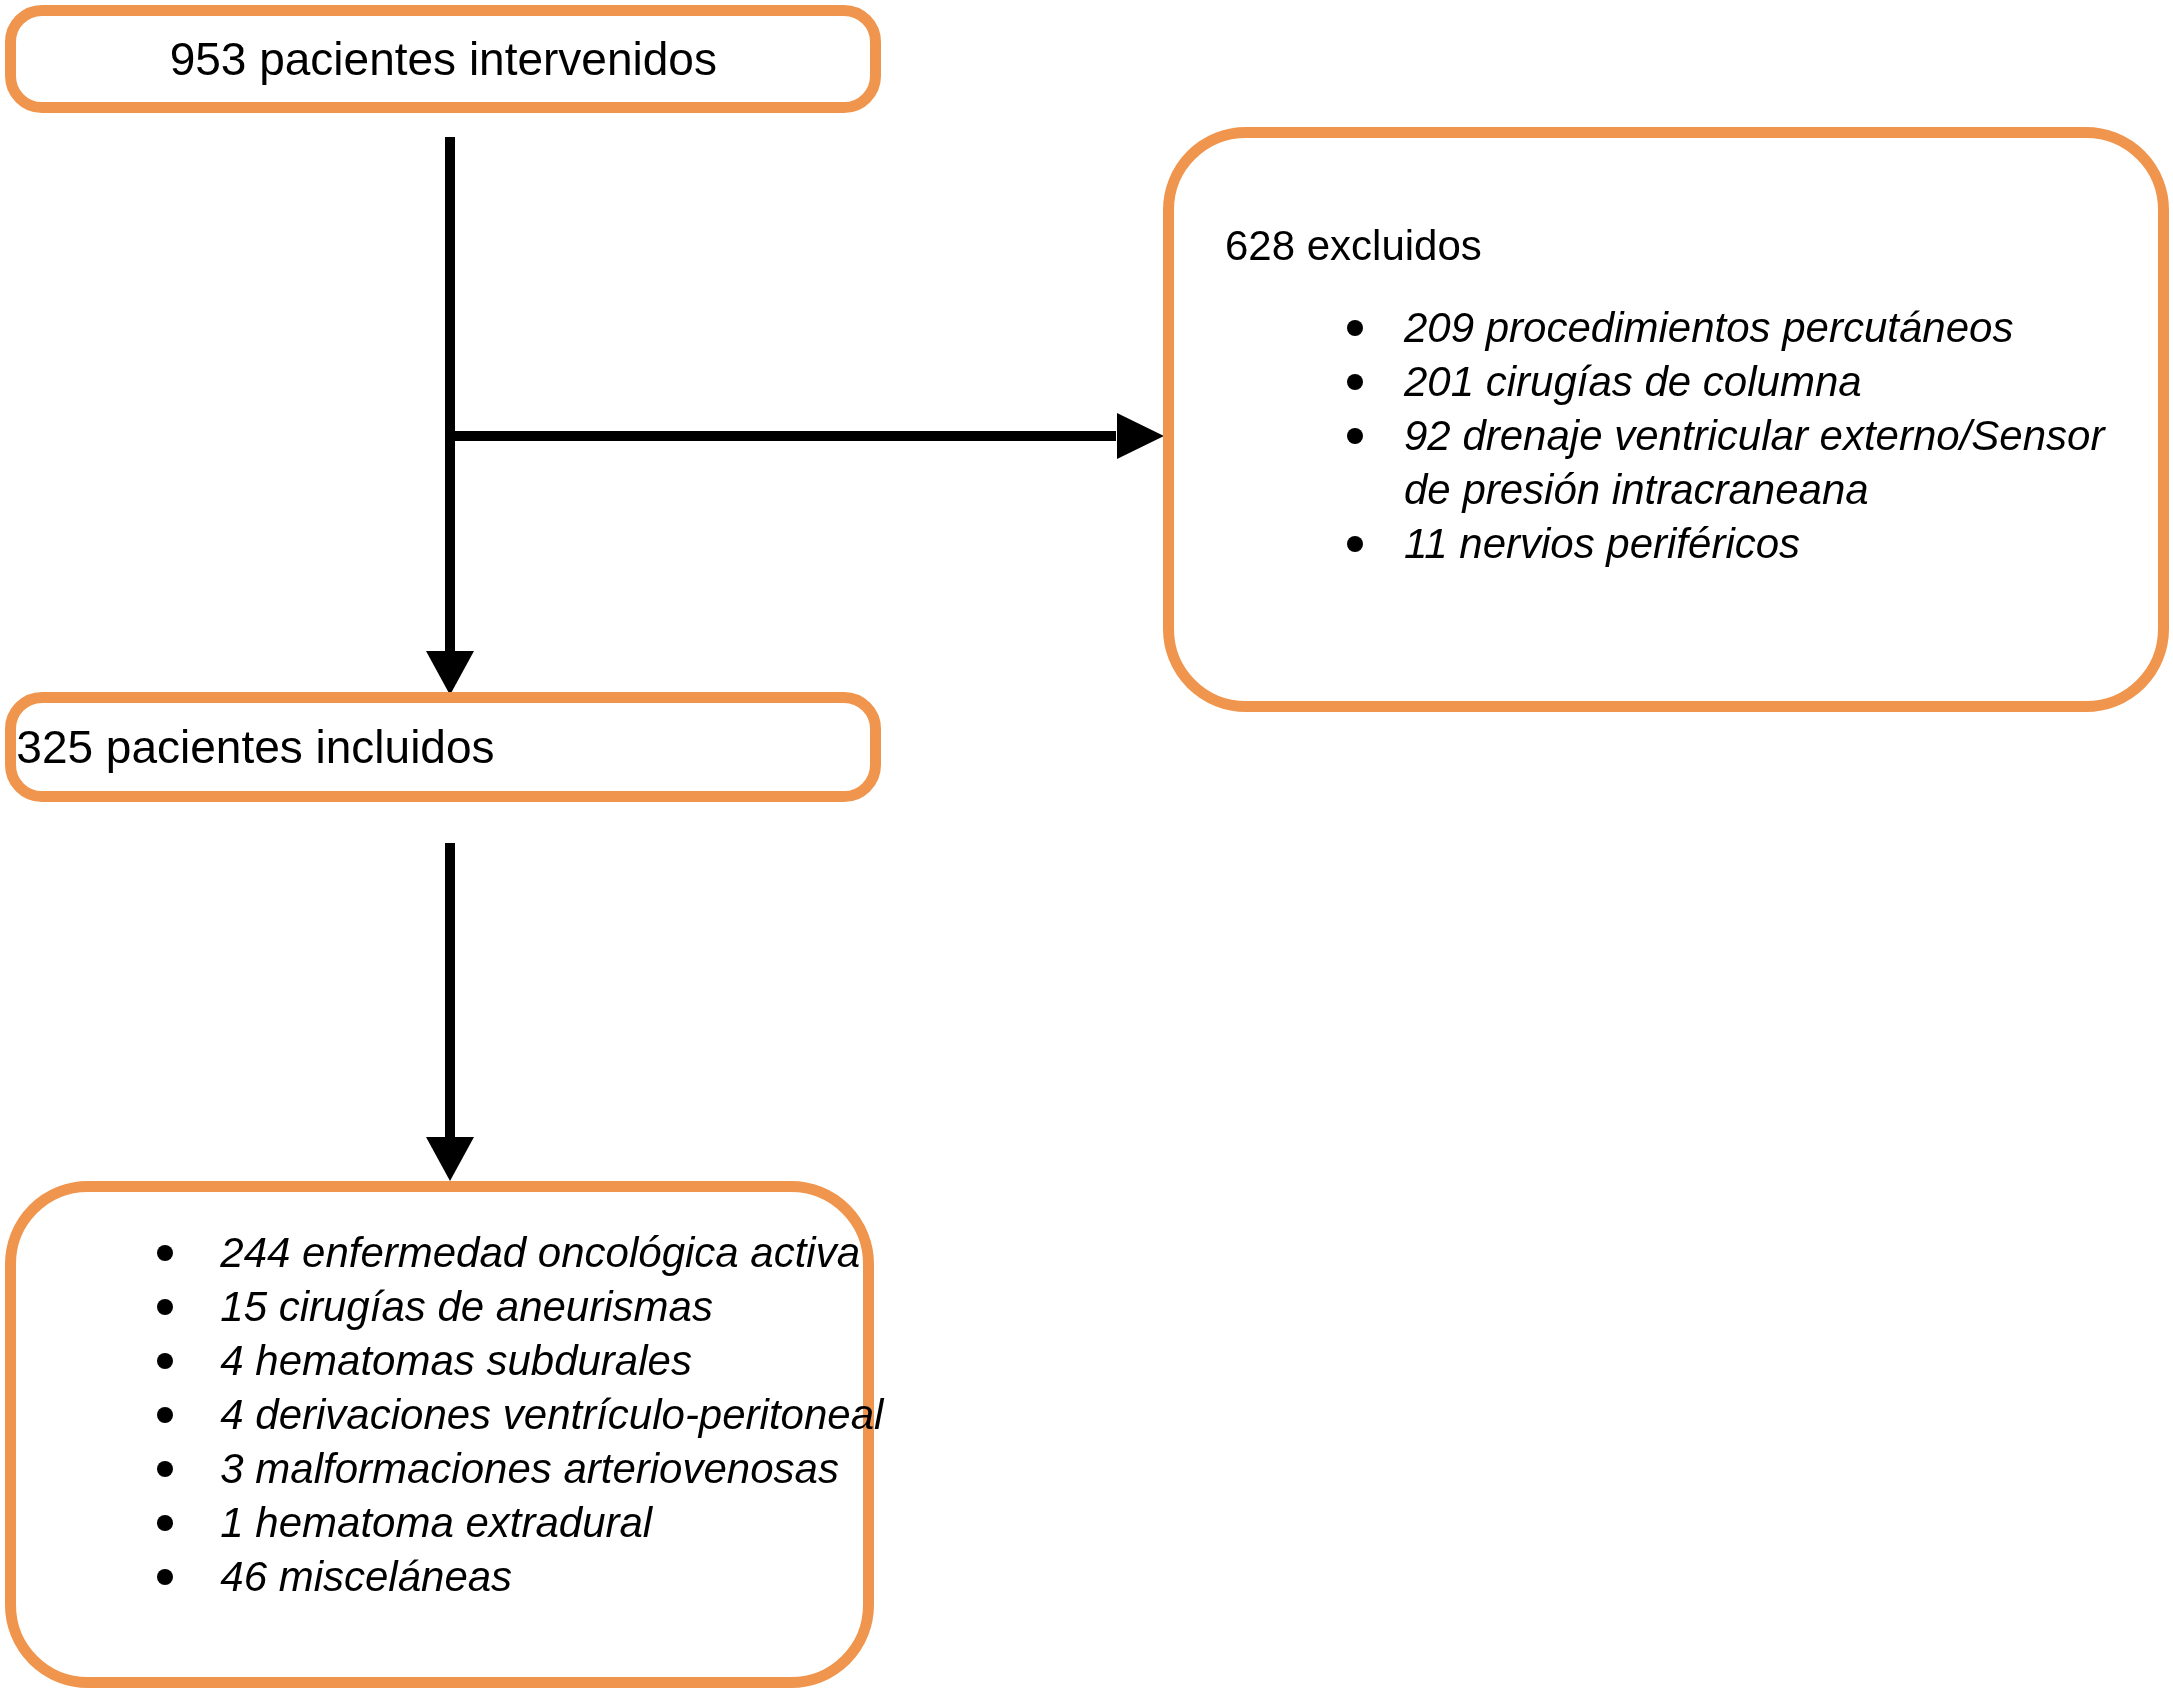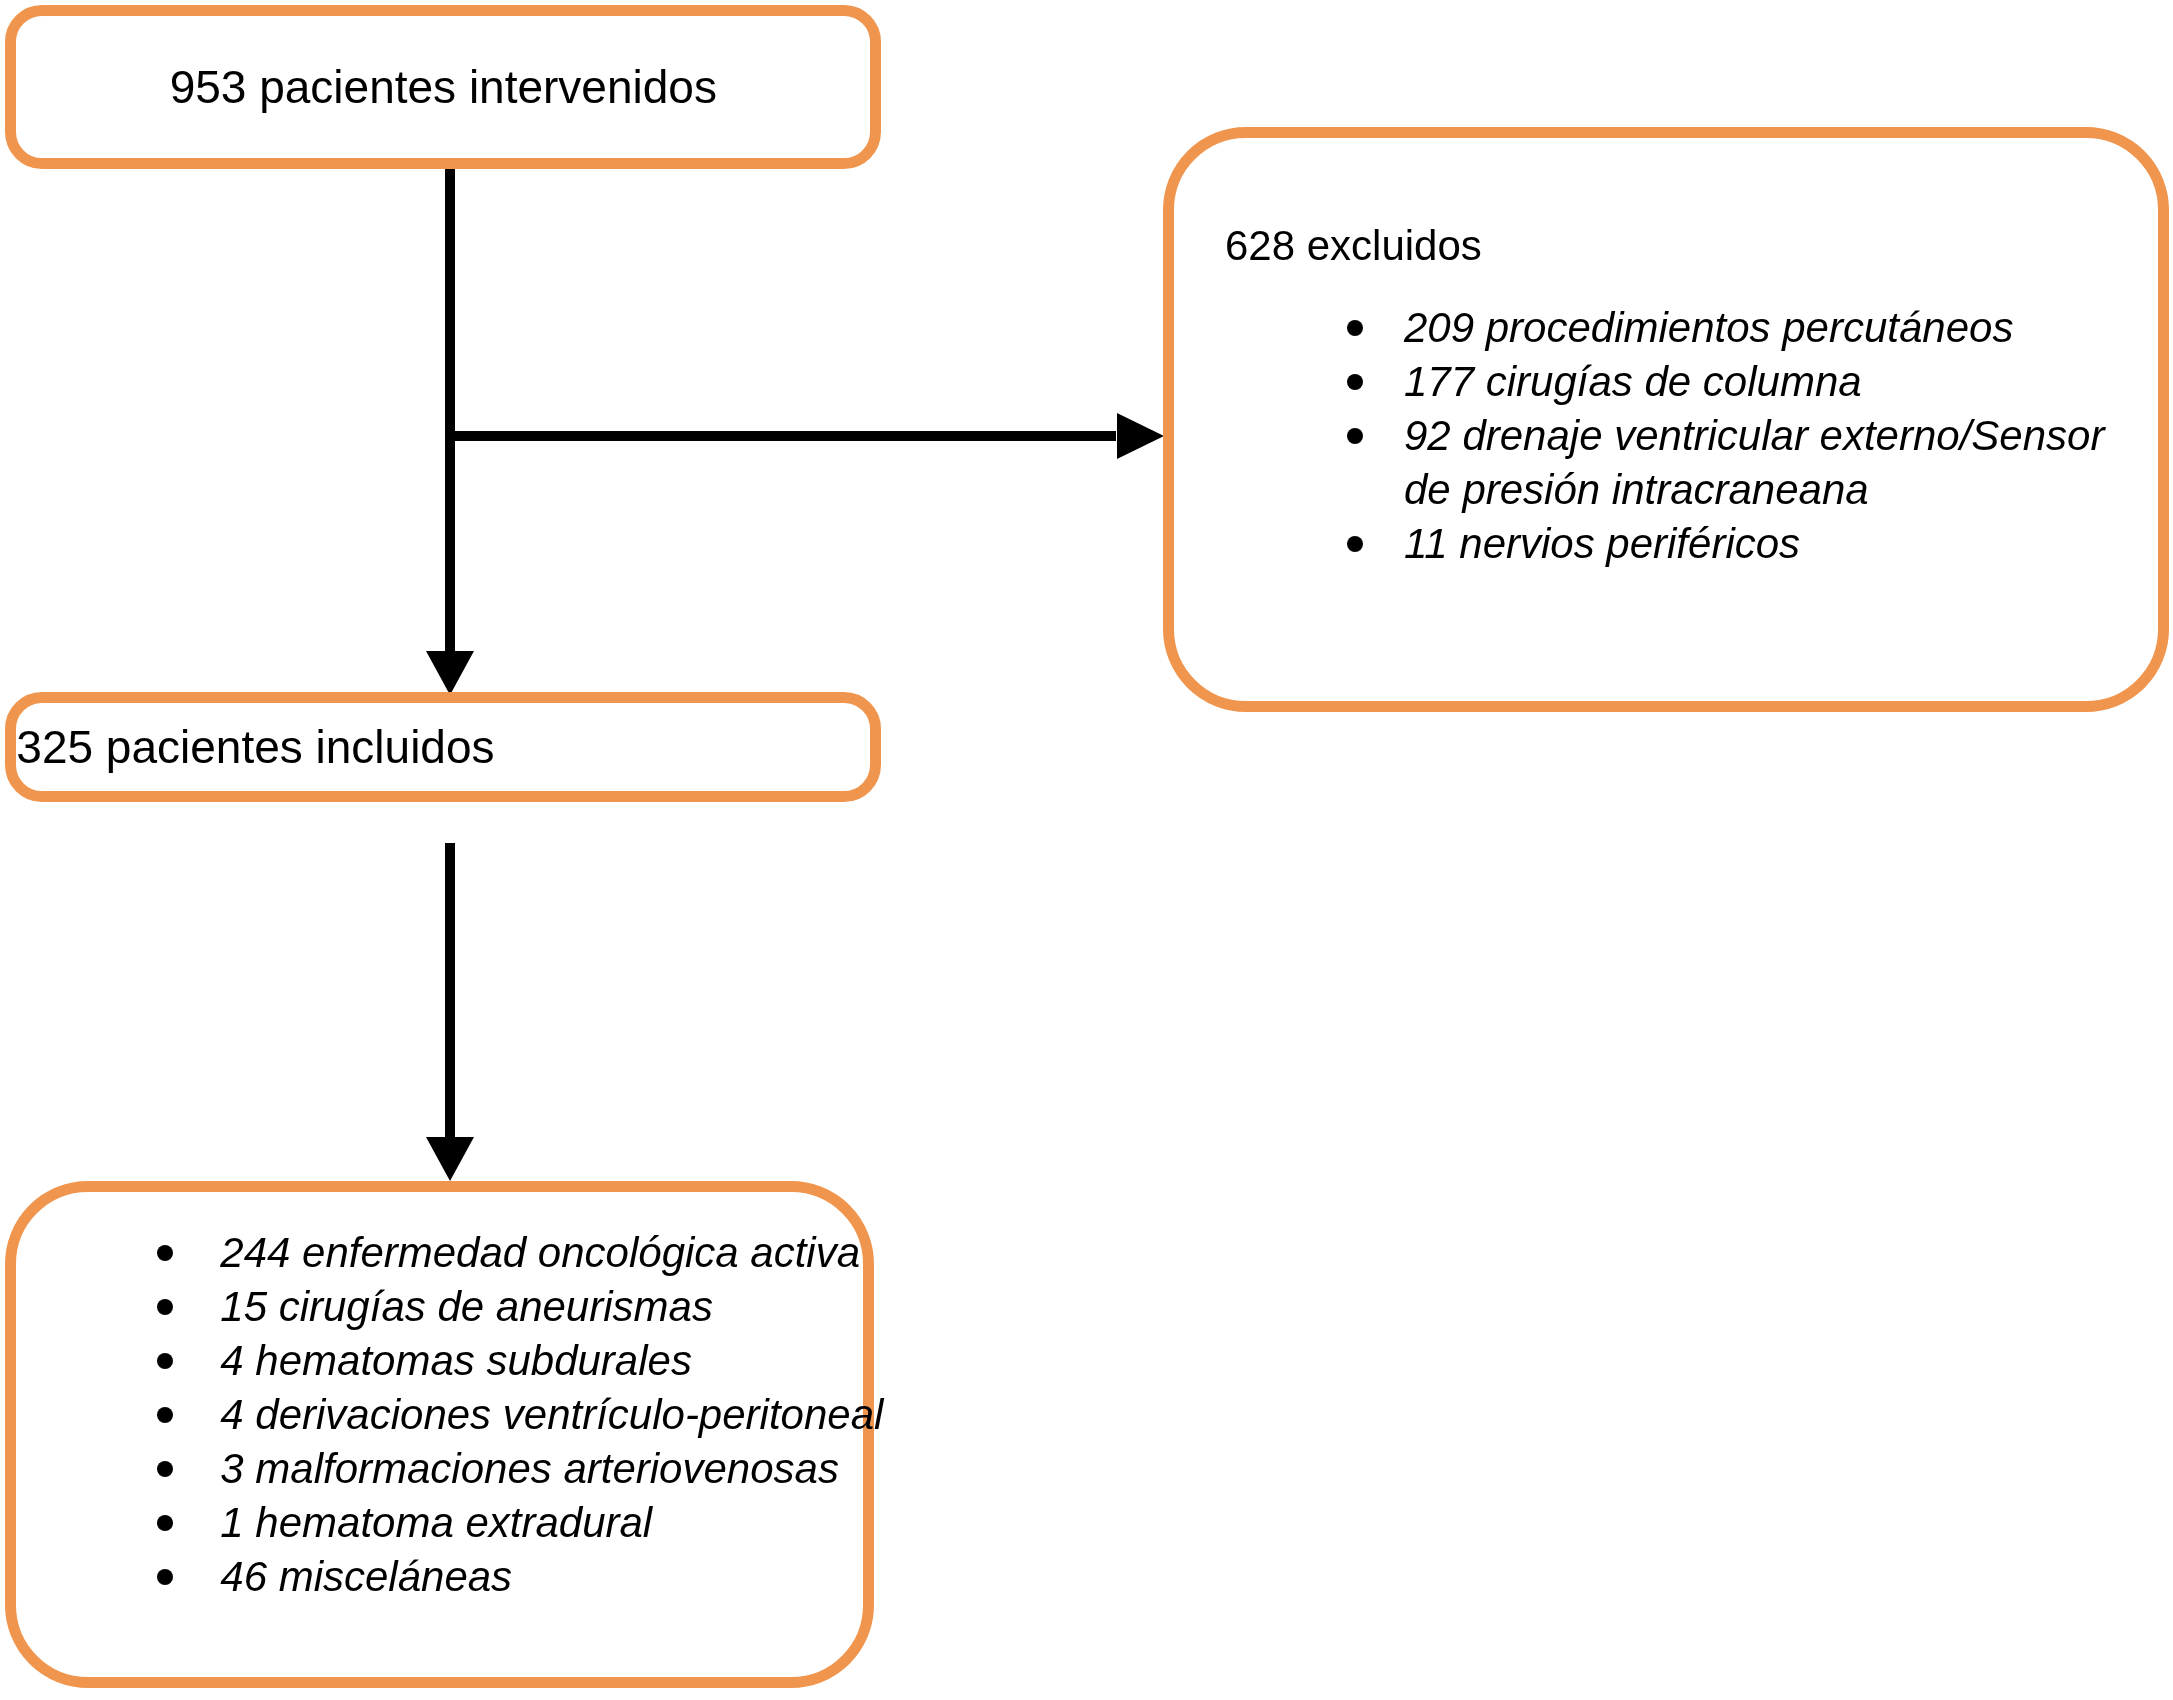--- a/index.html
+++ b/index.html
@@ -16,21 +16,21 @@
     overflow:hidden;
   }
   .box{
     position:absolute;
     box-sizing:border-box;
     background:#ffffff;
     border:11.4px solid var(--orange);
   }
   .box-small{border-radius:37px;}
   .box-large{border-radius:83px;}
-  .box1{left:5.3px;top:5.3px;width:876px;height:164px;
+  .box1{left:5.3px;top:5.3px;width:876px;height:108px;
         display:flex;align-items:center;justify-content:center;}
   .box2{left:5.3px;top:692px;width:876px;height:110px;
         display:flex;align-items:center;}
   .box3{left:1163px;top:127px;width:1006px;height:585px;padding-left:12px;}
   .box4{left:5.3px;top:1181px;width:869px;height:507px;}
   .headline{font-size:46px;line-height:54px;white-space:nowrap;}
   .box3-title{
     position:absolute;left:51px;top:81px;
     font-size:42px;line-height:54px;white-space:nowrap;
   }
@@ -80,21 +80,21 @@
 
   <div class="box box-large box3">
     <div class="box3-title">628 excluidos</div>
     <div class="blist">
       <div class="brow">
         <span class="dot"></span>
         <span class="btext">209 procedimientos percutáneos</span>
       </div>
       <div class="brow">
         <span class="dot"></span>
-        <span class="btext">177 cirugías de columna</span>
+        <span class="btext">201 cirugías de columna</span>
       </div>
       <div class="brow">
         <span class="dot"></span>
         <span class="btext">92 drenaje ventricular externo/Sensor</span>
       </div>
       <div class="brow no-bullet">
         <span class="dot"></span>
         <span class="btext">de presión intracraneana</span>
       </div>
       <div class="brow">

